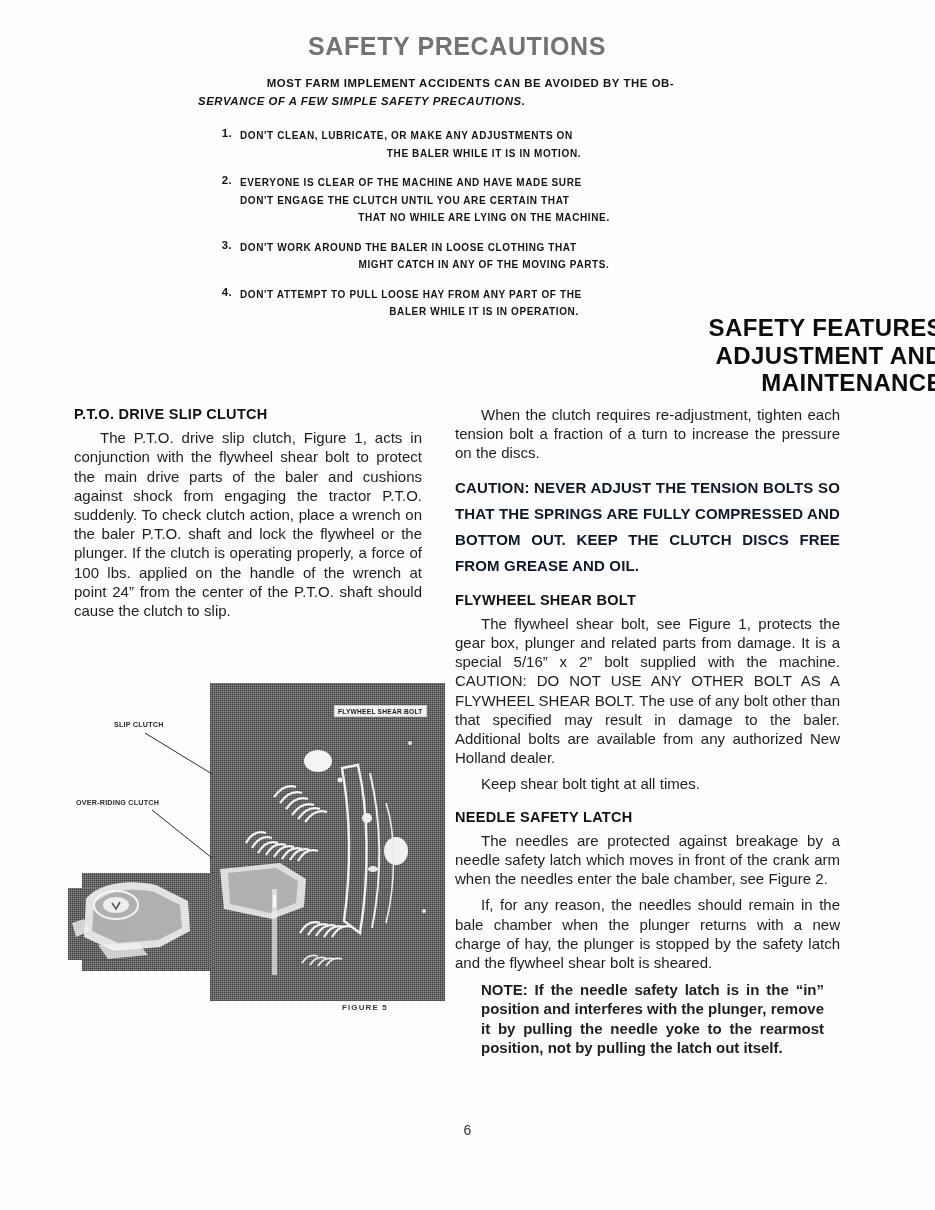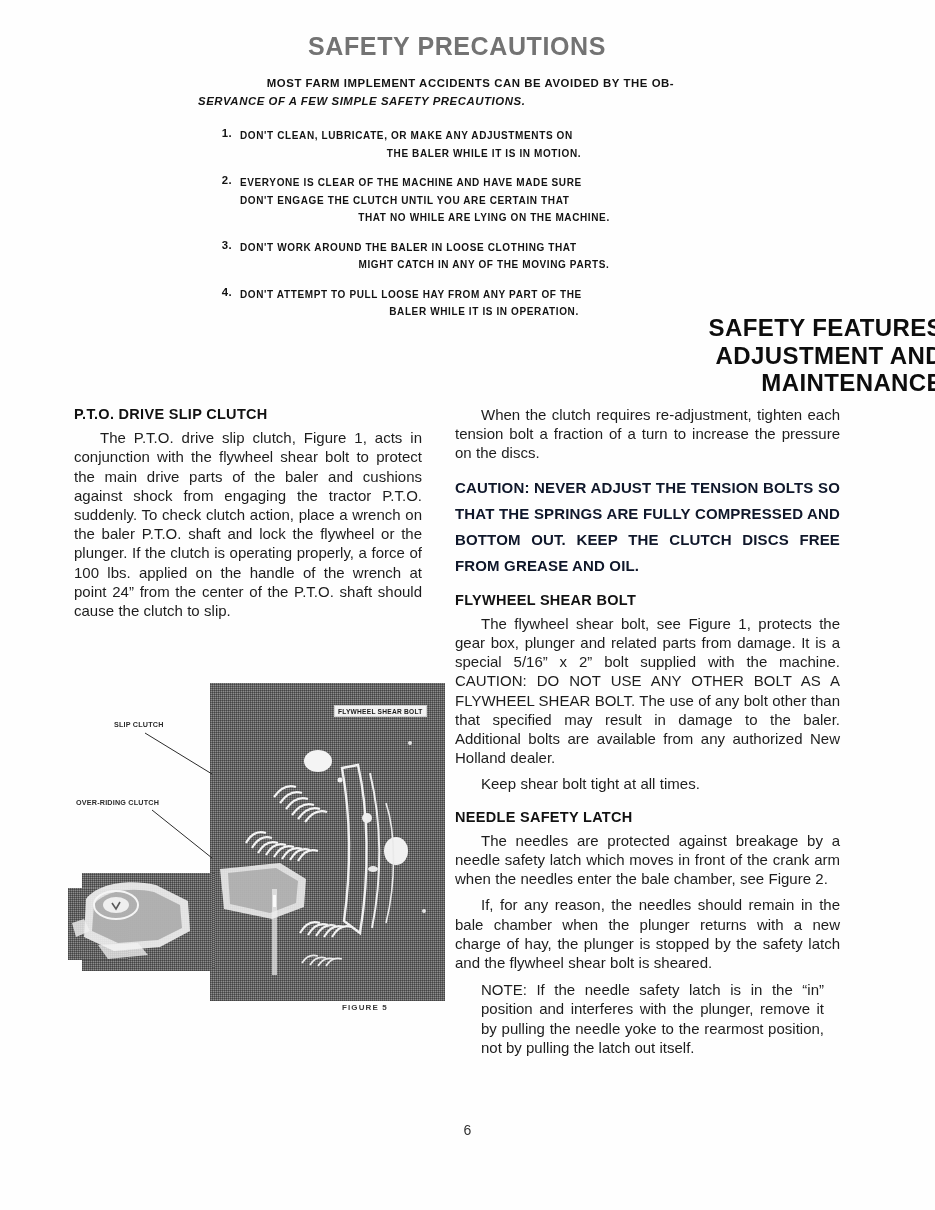--- a/index.html
+++ b/index.html
@@ -127,20 +127,21 @@
     letter-spacing: 0.15px;
     line-height: 26px;
     color: #0f172a;
   }
 
   p.note {
     margin: 8px 16px 0 0;
     text-align: justify;
     text-indent: 0;
     padding-left: 26px;
+    font-weight: bold;
   }
 
   
   .figure {
     position: absolute;
     left: 60px;
     top: 676px;
     width: 385px;
     height: 375px;
   }

